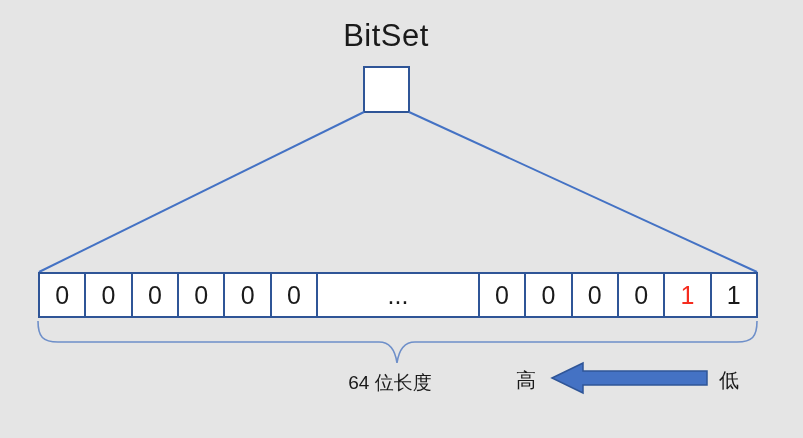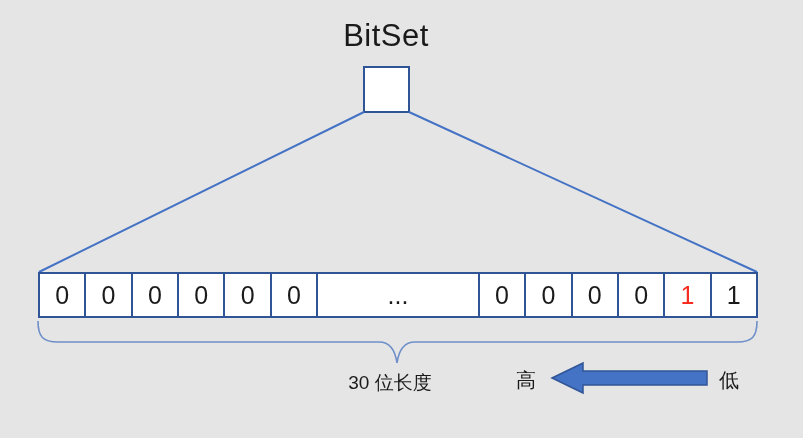--- a/index.html
+++ b/index.html
@@ -125,19 +125,19 @@
       <div class="cell">0</div>
       <div class="cell wide">...</div>
       <div class="cell">0</div>
       <div class="cell">0</div>
       <div class="cell">0</div>
       <div class="cell">0</div>
       <div class="cell" style="color: rgb(245, 44, 31);">1</div>
       <div class="cell">1</div>
     </div>
 
-  <div class="brace-label">30 位长度</div>
+  <div class="brace-label">64 位长度</div>
 
   <div class="high-label">高</div>
 
   <div class="low-label">低</div>
 
 </div>
 
 </body></html>

